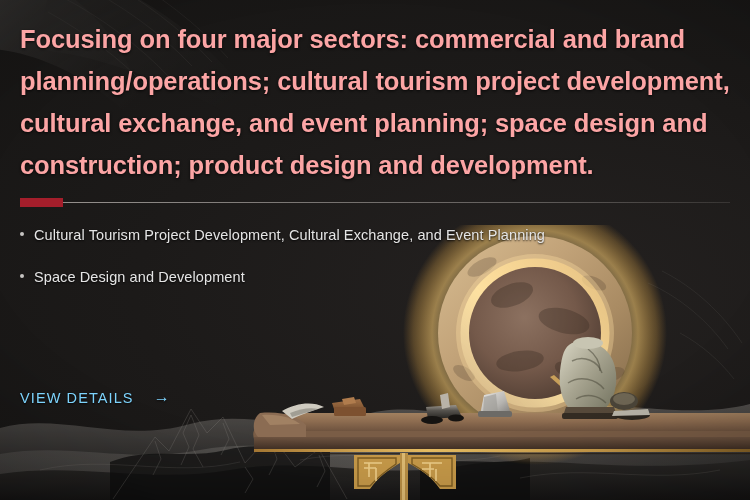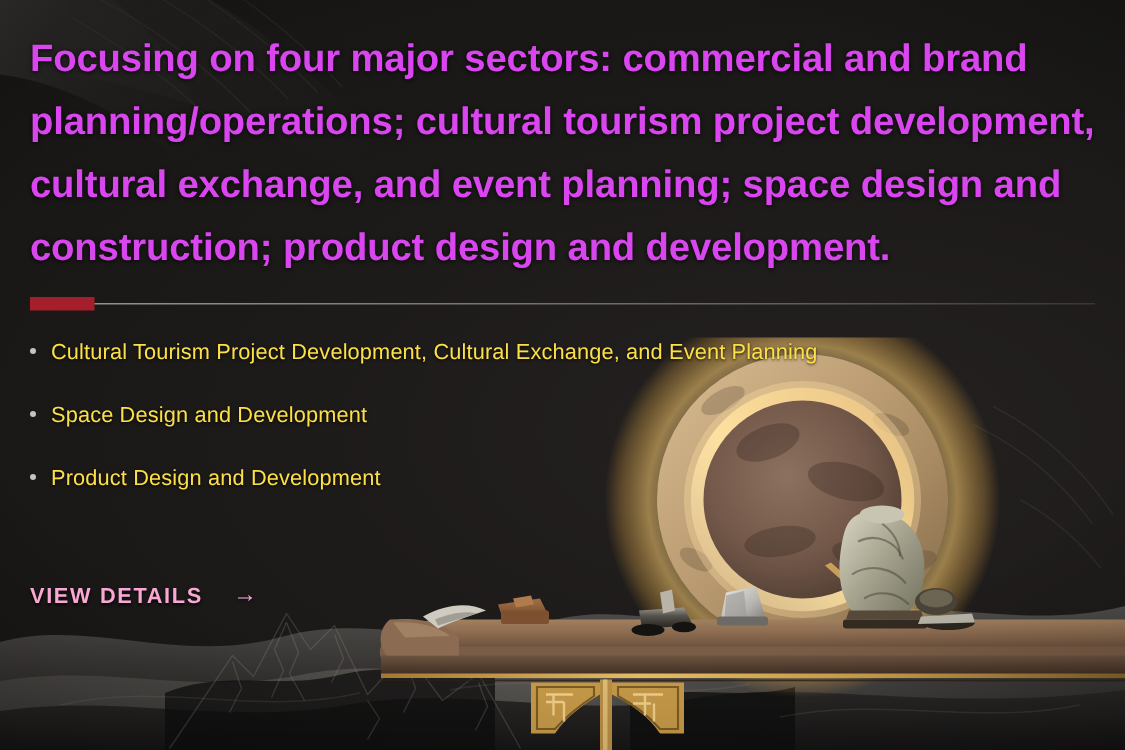--- a/index.html
+++ b/index.html
@@ -66,21 +66,21 @@
     position: absolute;
     left: 0; top: 0;
     width: 750px;
     padding: 0;
   }
   .headline {
     position: absolute;
     left: 20px; top: 18px;
     width: 712px;
     margin: 0;
-    color: #d946ef;
+    color: #fca5a5;
     font-size: 25.5px;
     font-weight: 700;
     line-height: 42px;
     letter-spacing: -0.1px;
     font-stretch: condensed;
     text-shadow: 0 1px 3px rgba(0,0,0,.8);
   }
 
   .divider {
     position: absolute;
@@ -104,44 +104,44 @@
   .bullets {
     position: absolute;
     left: 20px; top: 224px;
     margin: 0; padding: 0;
     list-style: none;
   }
   .bullets li {
     position: relative;
     height: 42px;
     padding-left: 14px;
-    color: #fde047;
+    color: #e5e5e5;
     font-size: 14.5px;
     line-height: 22px;
     letter-spacing: .1px;
     white-space: nowrap;
     text-shadow: 0 1px 2px rgba(0,0,0,.85);
   }
   .bullets li .dot {
     position: absolute;
     left: 0; top: 8px;
     width: 4px; height: 4px;
     border-radius: 50%;
     background: #c6c4c2;
   }
 
   .view-details {
     position: absolute;
     left: 20px; top: 390px;
     display: inline-flex;
     align-items: center;
     gap: 20px;
-    color: #f9a8d4;
+    color: #7dd3fc;
     font-size: 14.5px;
-    font-weight: 700;
+    font-weight: 400;
     letter-spacing: 1.1px;
     text-decoration: none;
     cursor: pointer;
     text-shadow: 0 1px 2px rgba(0,0,0,.85);
   }
   .view-details .arrow {
     display: inline-block;
     font-size: 16px;
     line-height: 1;
     transform: translateY(-1px);
@@ -389,24 +389,20 @@
 
     <ul class="bullets">
       <li>
         <span class="dot"></span>
         <span>Cultural Tourism Project Development, Cultural Exchange, and Event Planning</span>
       </li>
       <li>
         <span class="dot"></span>
         <span>Space Design and Development</span>
       </li>
-      <li>
-        <span class="dot"></span>
-        <span>Product Design and Development</span>
-      </li>
     </ul>
 
     <a class="view-details" href="#">
       <span>VIEW DETAILS</span>
       <span class="arrow">→</span>
     </a>
 
   </div>
 </div>
 

